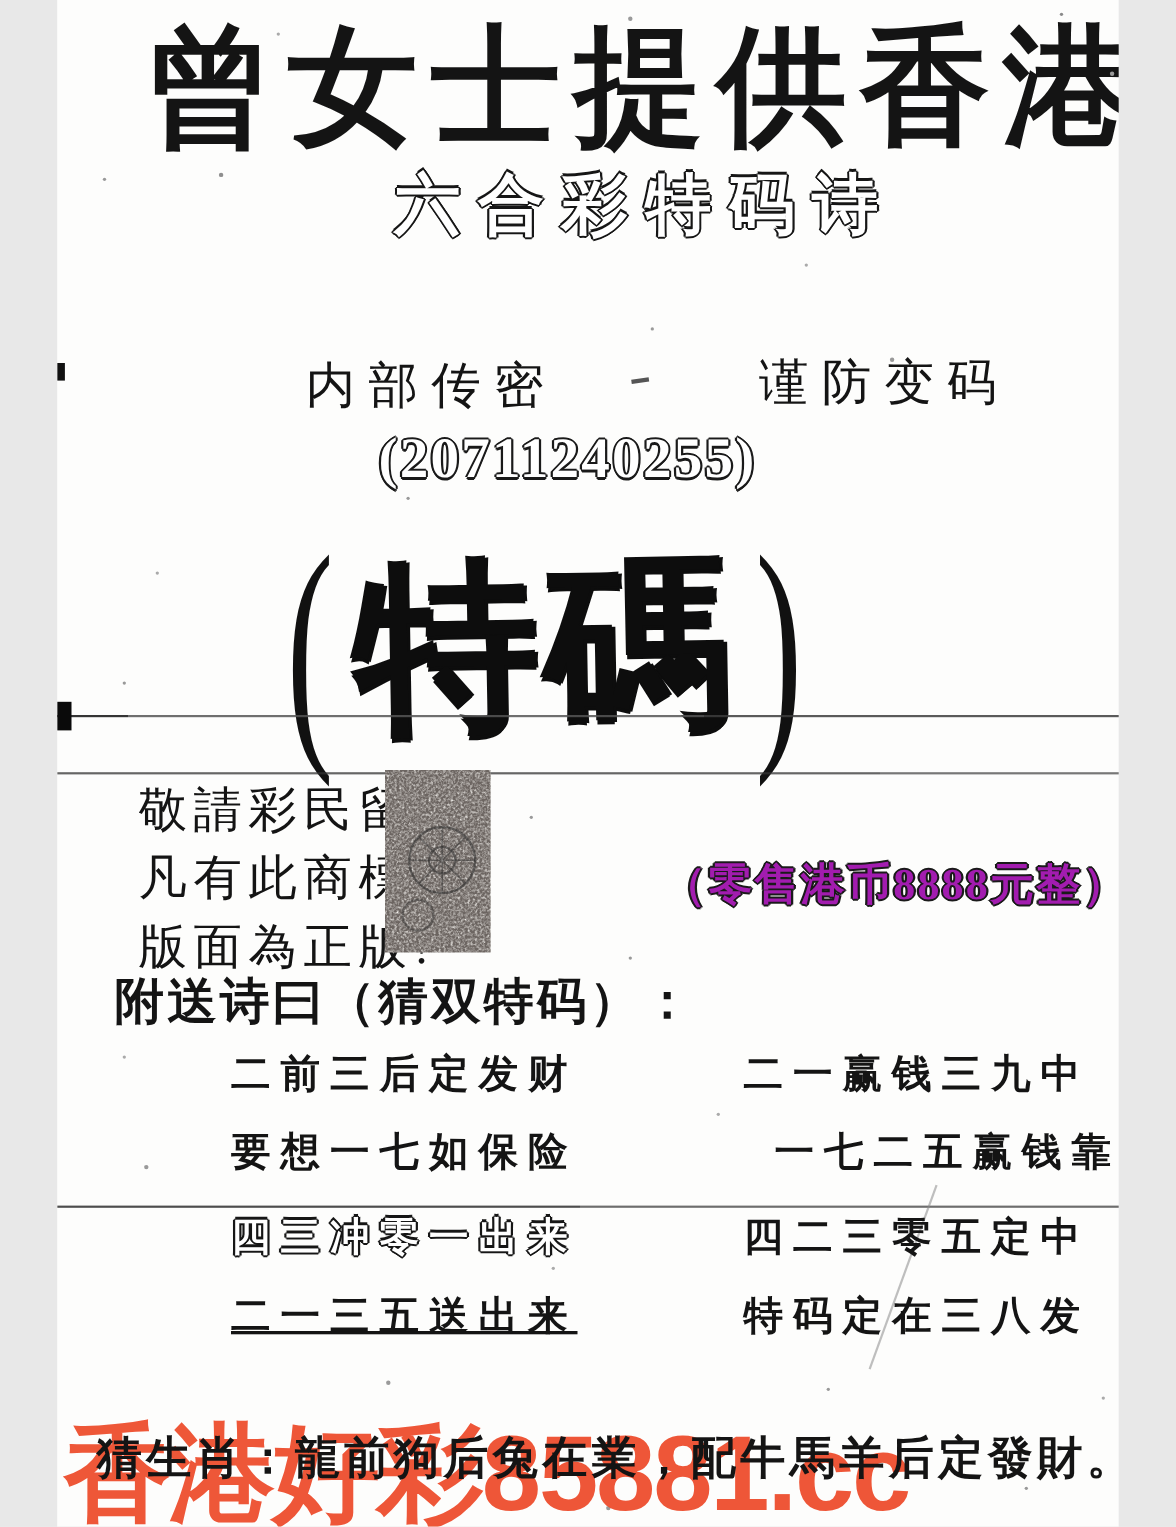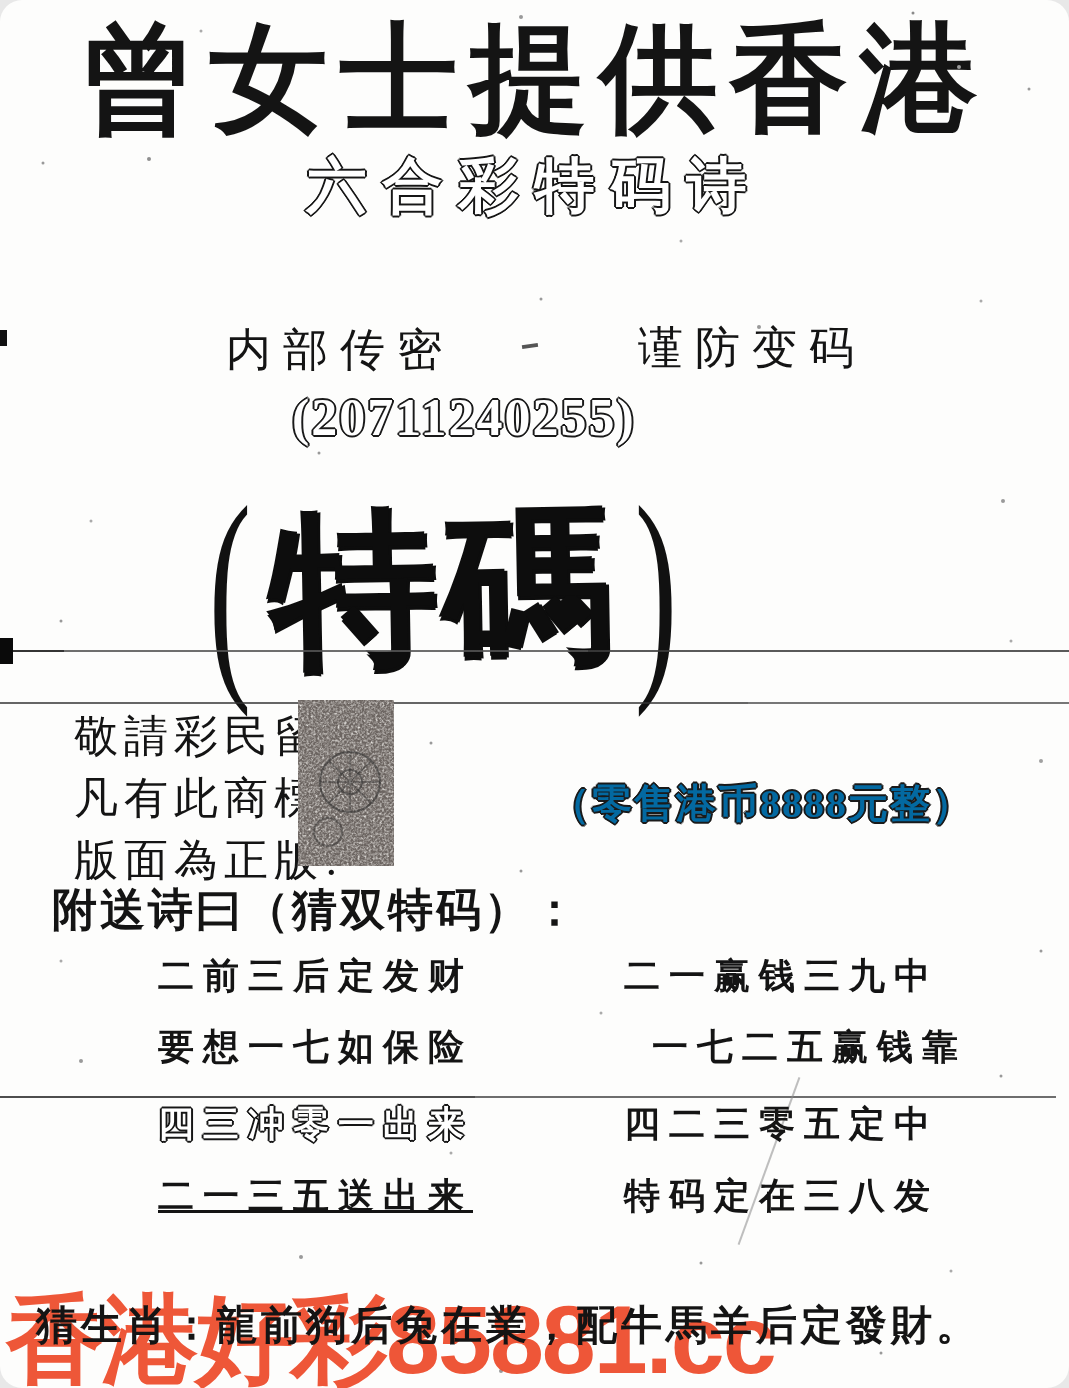--- a/index.html
+++ b/index.html
@@ -1,20 +1,19 @@
 <!DOCTYPE html>
 <html lang="zh"><head>
 <meta charset="utf-8">
 <style>
   html,body{margin:0;padding:0;background:#e8e8e8;}
   .page{
-    position:relative; width:1069px; height:1388px; margin:0 auto;
+    position:relative; width:965px; height:1388px; margin:0 auto;
     background:#fdfdfc; overflow:hidden; color:#141414;
     font-family:"Liberation Serif","DejaVu Serif",serif;
-    border-radius:22px;
   }
   
   .title{
     position:absolute; top:18px; left:0; width:1069px; text-align:center;
     font-size:118px; font-weight:900; letter-spacing:12px; line-height:1.05;
     white-space:nowrap;
   }
   .subtitle{
     position:absolute; top:146px; left:0; width:1069px; text-align:center;
     font-size:60px; font-weight:700; letter-spacing:16px; white-space:nowrap;
@@ -75,21 +74,21 @@
   
   .notice{
     position:absolute; top:706px; left:74px;
     font-size:44px; line-height:62px; letter-spacing:6px; font-weight:500;
     white-space:nowrap;
   }
   .stamp{position:absolute; top:700px; left:298px; width:96px; height:166px;}
   .price{
     position:absolute; top:776px; left:550px;
     font-size:40px; letter-spacing:2px; font-weight:600; white-space:nowrap;
-    color:#0369a1;
+    color:#a21caf;
     text-shadow:-2px 0 #1a1a1a,2px 0 #1a1a1a,0 -2px #1a1a1a,0 2px #1a1a1a,
                 -1px -1px #1a1a1a,1px 1px #1a1a1a,-1px 1px #1a1a1a,1px -1px #1a1a1a;
   }
   
   .poem-heading{
     position:absolute; top:880px; left:52px;
     font-size:45px; font-weight:800; letter-spacing:3px; white-space:nowrap;
   }
   .poem-line{
     position:absolute; font-size:36px; font-weight:800; letter-spacing:9px;

